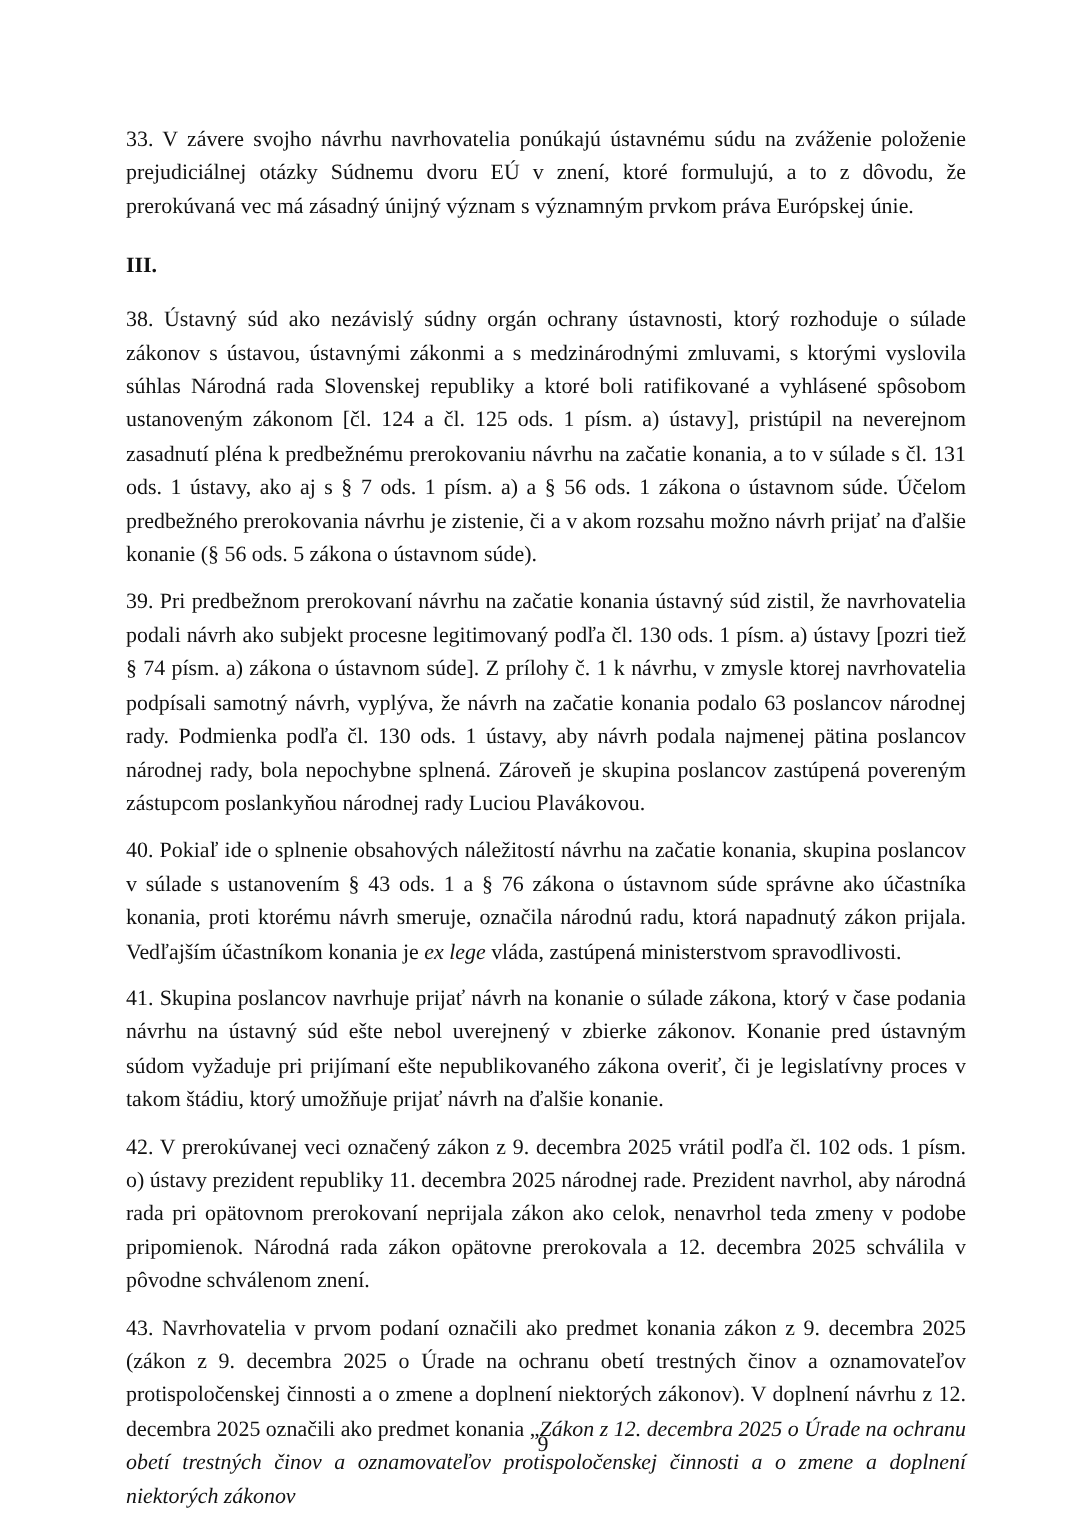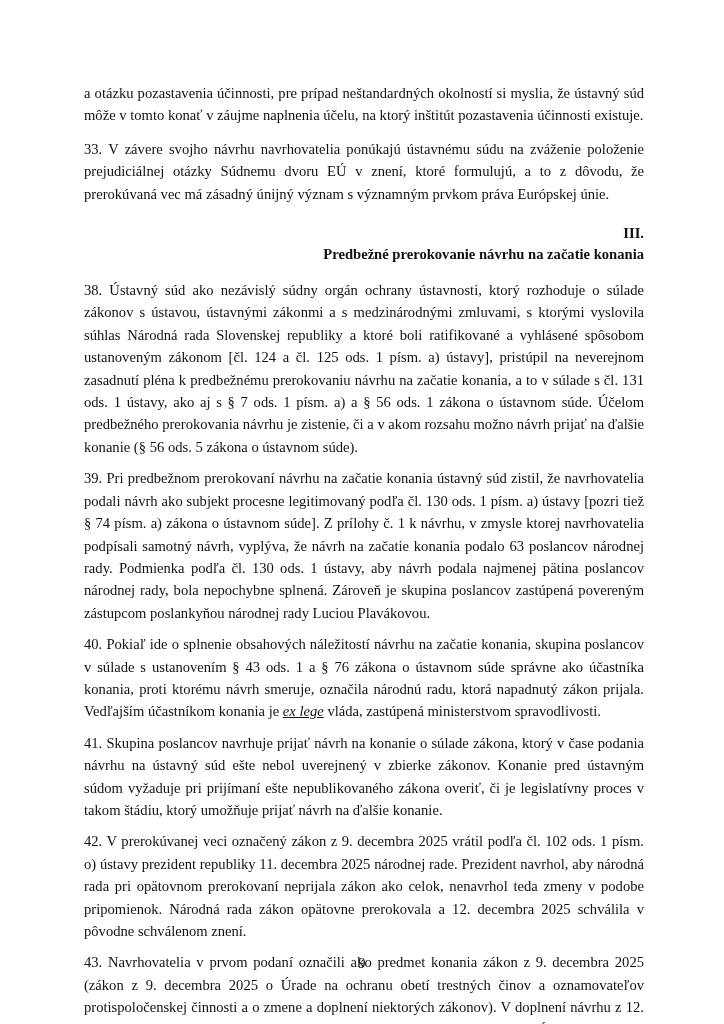--- a/index.html
+++ b/index.html
@@ -4,38 +4,36 @@
 <style>
   html, body { margin: 0; padding: 0; background: #ffffff; }
   body { width: 724px; height: 1024px; position: relative; overflow: hidden; }
   .page {
     position: absolute; left: 84px; top: 82px; width: 560px;
     font-family: "Liberation Serif", serif; font-size: 14.6px; line-height: 22.4px;
     color: #111111;
   }
   .para { text-align: justify; margin: 0 0 9px 0; }
   .para.cont { margin-bottom: 11px; }
-  .heading { text-align: right; font-weight: bold; margin: 18px 0 14px 0; line-height: 21px; }
+  .heading { text-align: left; font-weight: bold; margin: 18px 0 14px 0; line-height: 21px; }
   .heading div { display: block; }
-  em { font-style: italic; text-decoration: underline; }
+  em { font-style: italic; }
   .page-number {
     position: absolute; left: 0; width: 724px; top: 955px; text-align: center;
     font-family: "Liberation Serif", serif; font-size: 14.6px; color: #111111;
   }
 </style>
 </head>
 <body>
 
 <div class="page">
-  <p class="para cont">a otázku pozastavenia účinnosti, pre prípad neštandardných okolností si myslia, že ústavný súd môže v tomto konať v záujme naplnenia účelu, na ktorý inštitút pozastavenia účinnosti existuje.</p>
   <p class="para">33. V závere svojho návrhu navrhovatelia ponúkajú ústavnému súdu na zváženie položenie prejudiciálnej otázky Súdnemu dvoru EÚ v znení, ktoré formulujú, a to z dôvodu, že prerokúvaná vec má zásadný únijný význam s významným prvkom práva Európskej únie.</p>
 
   <div class="heading">
     <div>III.</div>
-    <div>Predbežné prerokovanie návrhu na začatie konania</div>
   </div>
 
   <p class="para">38. Ústavný súd ako nezávislý súdny orgán ochrany ústavnosti, ktorý rozhoduje o súlade zákonov s ústavou, ústavnými zákonmi a s medzinárodnými zmluvami, s ktorými vyslovila súhlas Národná rada Slovenskej republiky a ktoré boli ratifikované a vyhlásené spôsobom ustanoveným zákonom [čl. 124 a čl. 125 ods. 1 písm. a) ústavy], pristúpil na neverejnom zasadnutí pléna k predbežnému prerokovaniu návrhu na začatie konania, a to v súlade s čl. 131 ods. 1 ústavy, ako aj s § 7 ods. 1 písm. a) a § 56 ods. 1 zákona o ústavnom súde. Účelom predbežného prerokovania návrhu je zistenie, či a v akom rozsahu možno návrh prijať na ďalšie konanie (§ 56 ods. 5 zákona o ústavnom súde).</p>
   <p class="para">39. Pri predbežnom prerokovaní návrhu na začatie konania ústavný súd zistil, že navrhovatelia podali návrh ako subjekt procesne legitimovaný podľa čl. 130 ods. 1 písm. a) ústavy [pozri tiež § 74 písm. a) zákona o ústavnom súde]. Z prílohy č. 1 k návrhu, v zmysle ktorej navrhovatelia podpísali samotný návrh, vyplýva, že návrh na začatie konania podalo 63 poslancov národnej rady. Podmienka podľa čl. 130 ods. 1 ústavy, aby návrh podala najmenej pätina poslancov národnej rady, bola nepochybne splnená. Zároveň je skupina poslancov zastúpená povereným zástupcom poslankyňou národnej rady Luciou Plavákovou.</p>
   <p class="para"><span>40. Pokiaľ ide o splnenie obsahových náležitostí návrhu na začatie konania, skupina poslancov v súlade s ustanovením § 43 ods. 1 a § 76 zákona o ústavnom súde správne ako účastníka konania, proti ktorému návrh smeruje, označila národnú radu, ktorá napadnutý zákon prijala. Vedľajším účastníkom konania je </span><em>ex lege</em><span> vláda, zastúpená ministerstvom spravodlivosti.</span></p>
   <p class="para">41. Skupina poslancov navrhuje prijať návrh na konanie o súlade zákona, ktorý v čase podania návrhu na ústavný súd ešte nebol uverejnený v zbierke zákonov. Konanie pred ústavným súdom vyžaduje pri prijímaní ešte nepublikovaného zákona overiť, či je legislatívny proces v takom štádiu, ktorý umožňuje prijať návrh na ďalšie konanie.</p>
   <p class="para">42. V prerokúvanej veci označený zákon z 9. decembra 2025 vrátil podľa čl. 102 ods. 1 písm. o) ústavy prezident republiky 11. decembra 2025 národnej rade. Prezident navrhol, aby národná rada pri opätovnom prerokovaní neprijala zákon ako celok, nenavrhol teda zmeny v podobe pripomienok. Národná rada zákon opätovne prerokovala a 12. decembra 2025 schválila v pôvodne schválenom znení.</p>
   <p class="para"><span>43. Navrhovatelia v prvom podaní označili ako predmet konania zákon z 9. decembra 2025 (zákon z 9. decembra 2025 o Úrade na ochranu obetí trestných činov a oznamovateľov protispoločenskej činnosti a o zmene a doplnení niektorých zákonov). V doplnení návrhu z 12. decembra 2025 označili ako predmet konania „</span><em>Zákon z 12. decembra 2025 o Úrade na ochranu obetí trestných činov a oznamovateľov protispoločenskej činnosti a o zmene a doplnení niektorých zákonov</em></p>
 </div>
 

